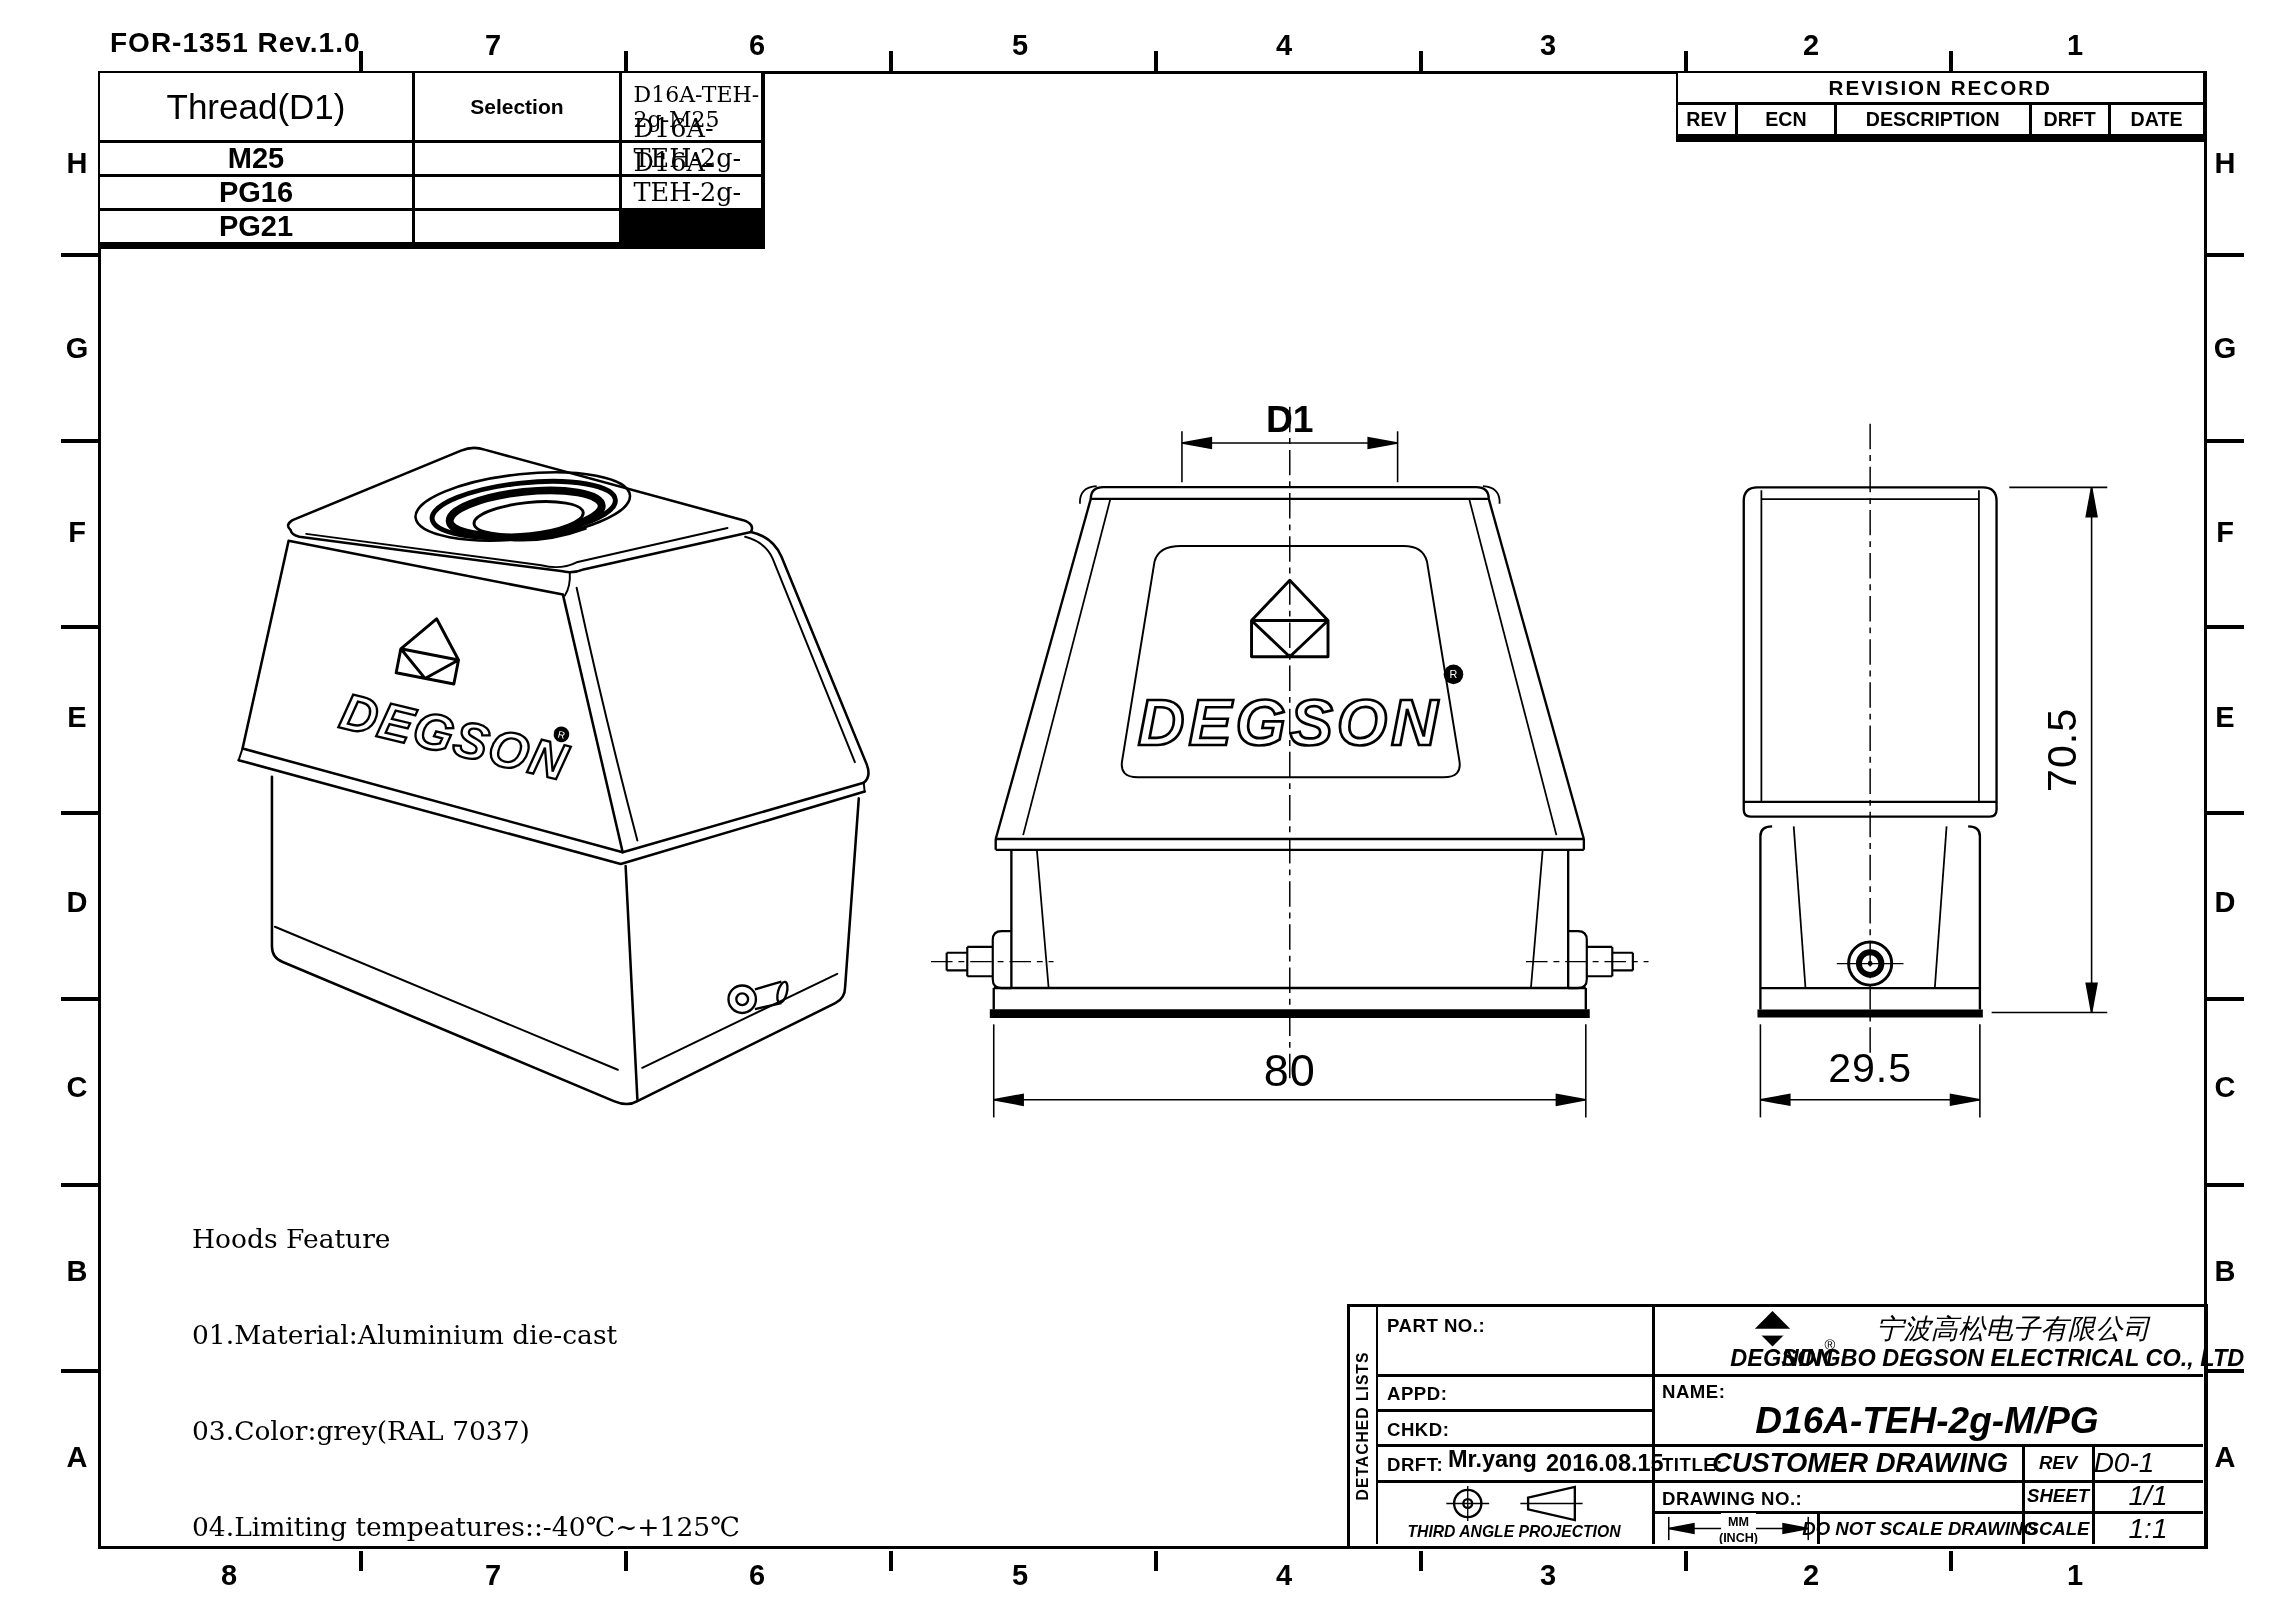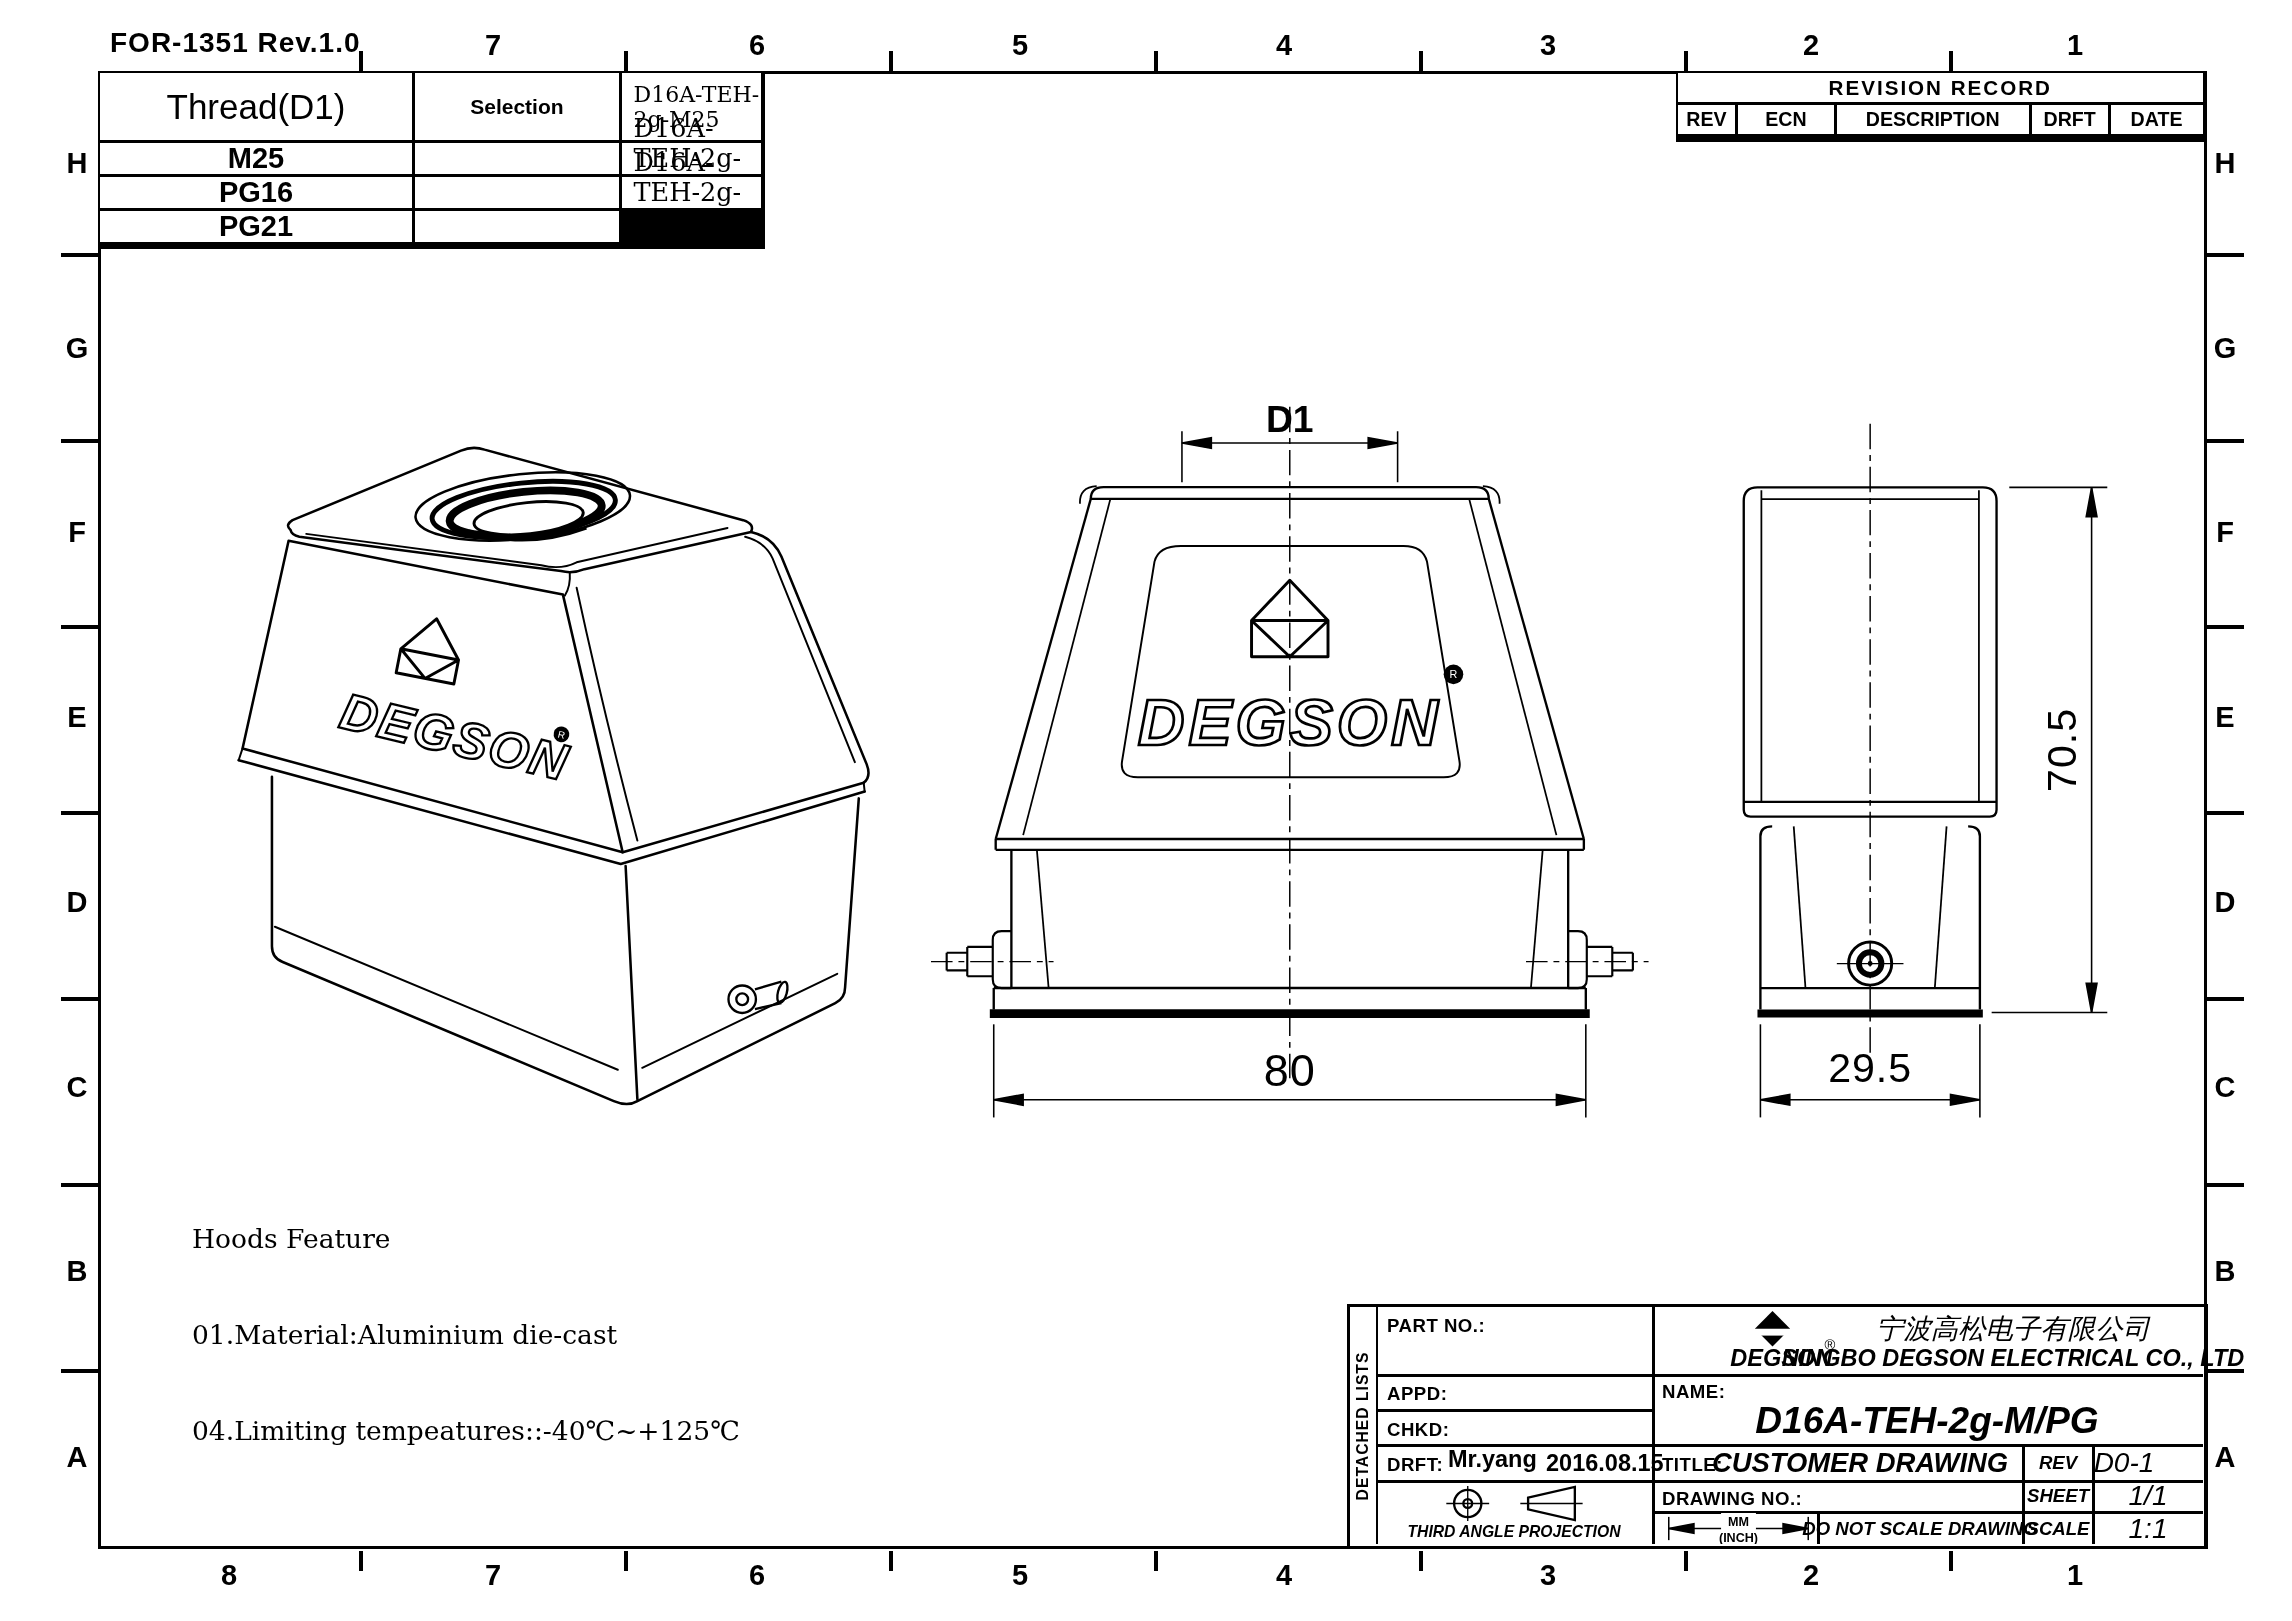--- a/index.html
+++ b/index.html
@@ -102,20 +102,21 @@
     <div style="font-size:19.6px;font-weight:bold">REV</div>
     <div style="font-size:19.6px;font-weight:bold">ECN</div>
     <div style="font-size:19.6px;font-weight:bold">DESCRIPTION</div>
     <div style="font-size:19.6px;font-weight:bold">DRFT</div>
     <div style="font-size:19.6px;font-weight:bold">DATE</div>
   </div>
 
   <div id="notes">
     <div>Hoods Feature</div>
     <div>01.Material:Aluminium die-cast</div>
+    <div>03.Color:grey(RAL 7037)</div>
     <div>04.Limiting tempeatures::-40℃~+125℃</div>
     
     
     
     
     
   </div>
 
   <svg class="abs" style="left:221px;top:431px" width="676" height="725" viewBox="225 440 690 740">
     <g fill="none" stroke="#000" stroke-width="2.6" stroke-linejoin="round" stroke-linecap="round">

